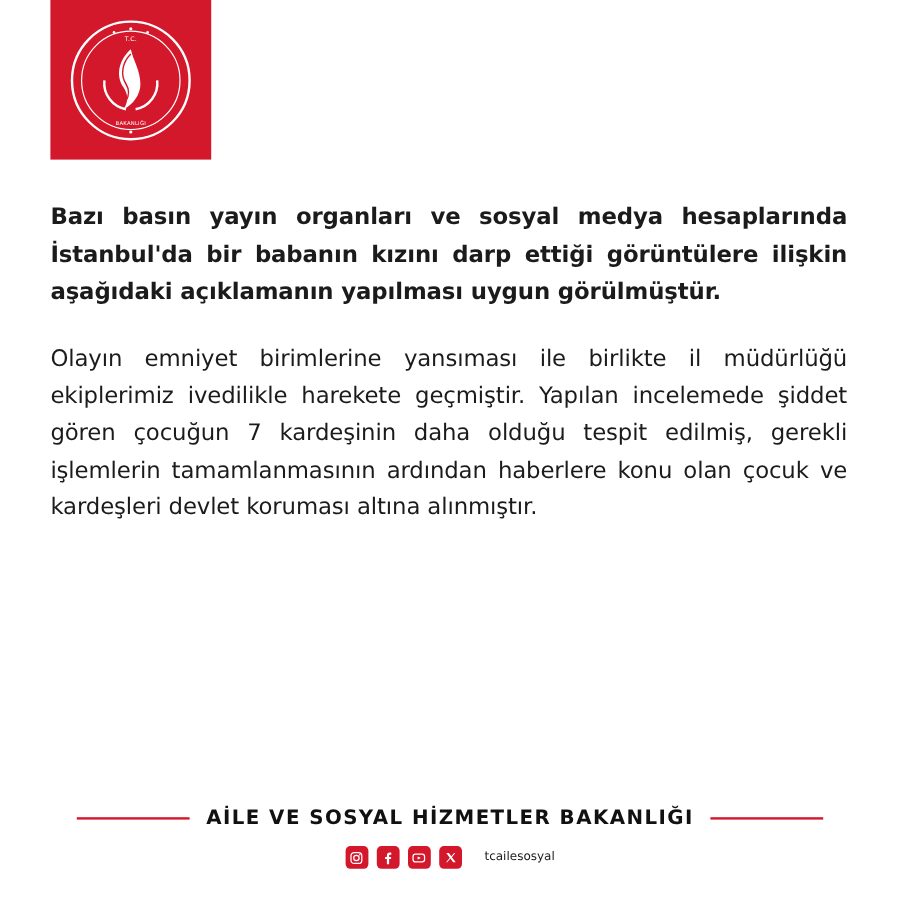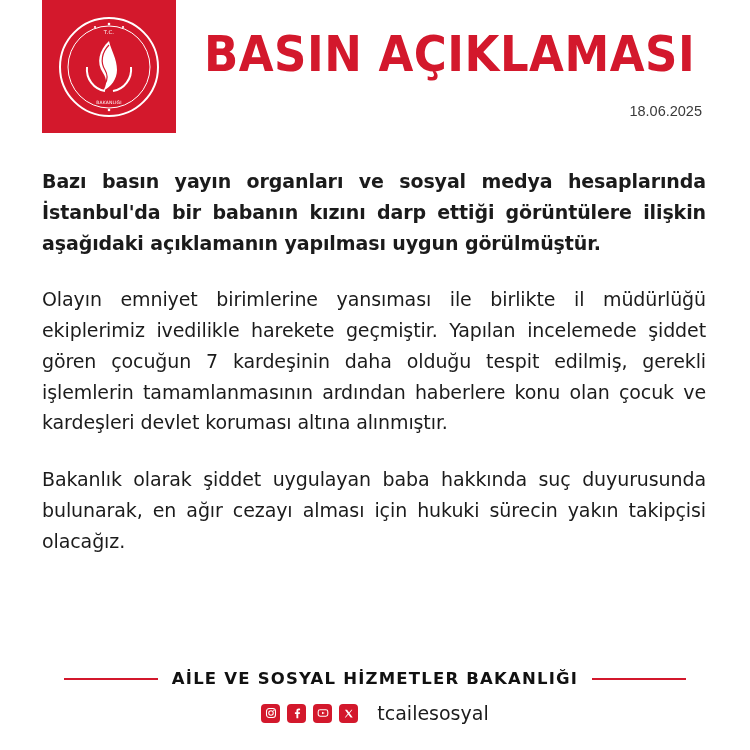--- a/index.html
+++ b/index.html
@@ -131,21 +131,21 @@
     color: #ffffff;
     display: inline-flex;
     align-items: center;
     justify-content: center;
     font-size: 11px;
     line-height: 1;
   }
   .social-icon svg { display: block; }
   .handle {
     margin-left: 12px;
-    font-size: 19px;
+    font-size: 10px;
     color: #1b1b1b;
     font-family: "DejaVu Sans", sans-serif;
   }
 </style>
 </head>
 <body>
 
 <div class="page">
 
   <div class="header">
@@ -164,30 +164,25 @@
             <circle cx="38" cy="12" r="1.1"></circle>
             <circle cx="66" cy="12" r="1.1"></circle>
             <circle cx="52" cy="95" r="1.3"></circle>
           </g>
           <text x="52" y="19" text-anchor="middle" fill="#ffffff" font-size="5.2" font-family="DejaVu Sans, sans-serif" letter-spacing="0.2">T.C.</text>
           <text x="52" y="89" text-anchor="middle" fill="#ffffff" font-size="4.4" font-family="DejaVu Sans, sans-serif" letter-spacing="0.2">BAKANLIĞI</text>
         </svg>
       </div>
     </div>
 
-    <div class="title-zone">
-      <div class="doc-title">BASIN AÇIKLAMASI</div>
-      <div class="doc-date">18.06.2025</div>
-    </div>
   </div>
 
   <div class="body">
     <p class="para bold">Bazı basın yayın organları ve sosyal medya hesaplarında İstanbul'da bir babanın kızını darp ettiği görüntülere ilişkin aşağıdaki açıklamanın yapılması uygun görülmüştür.</p>
     <p class="para">Olayın emniyet birimlerine yansıması ile birlikte il müdürlüğü ekiplerimiz ivedilikle harekete geçmiştir. Yapılan incelemede şiddet gören çocuğun 7 kardeşinin daha olduğu tespit edilmiş, gerekli işlemlerin tamamlanmasının ardından haberlere konu olan çocuk ve kardeşleri devlet koruması altına alınmıştır.</p>
-    <p class="para">Bakanlık olarak şiddet uygulayan baba hakkında suç duyurusunda bulunarak, en ağır cezayı alması için hukuki sürecin yakın takipçisi olacağız.</p>
   </div>
 
   <div class="footer">
     <div class="footer-rule-wrap">
       <span class="footer-rule"></span>
       <span class="footer-title">AİLE VE SOSYAL HİZMETLER BAKANLIĞI</span>
       <span class="footer-rule"></span>
     </div>
     <div class="socials">
       <span class="social-icon">

